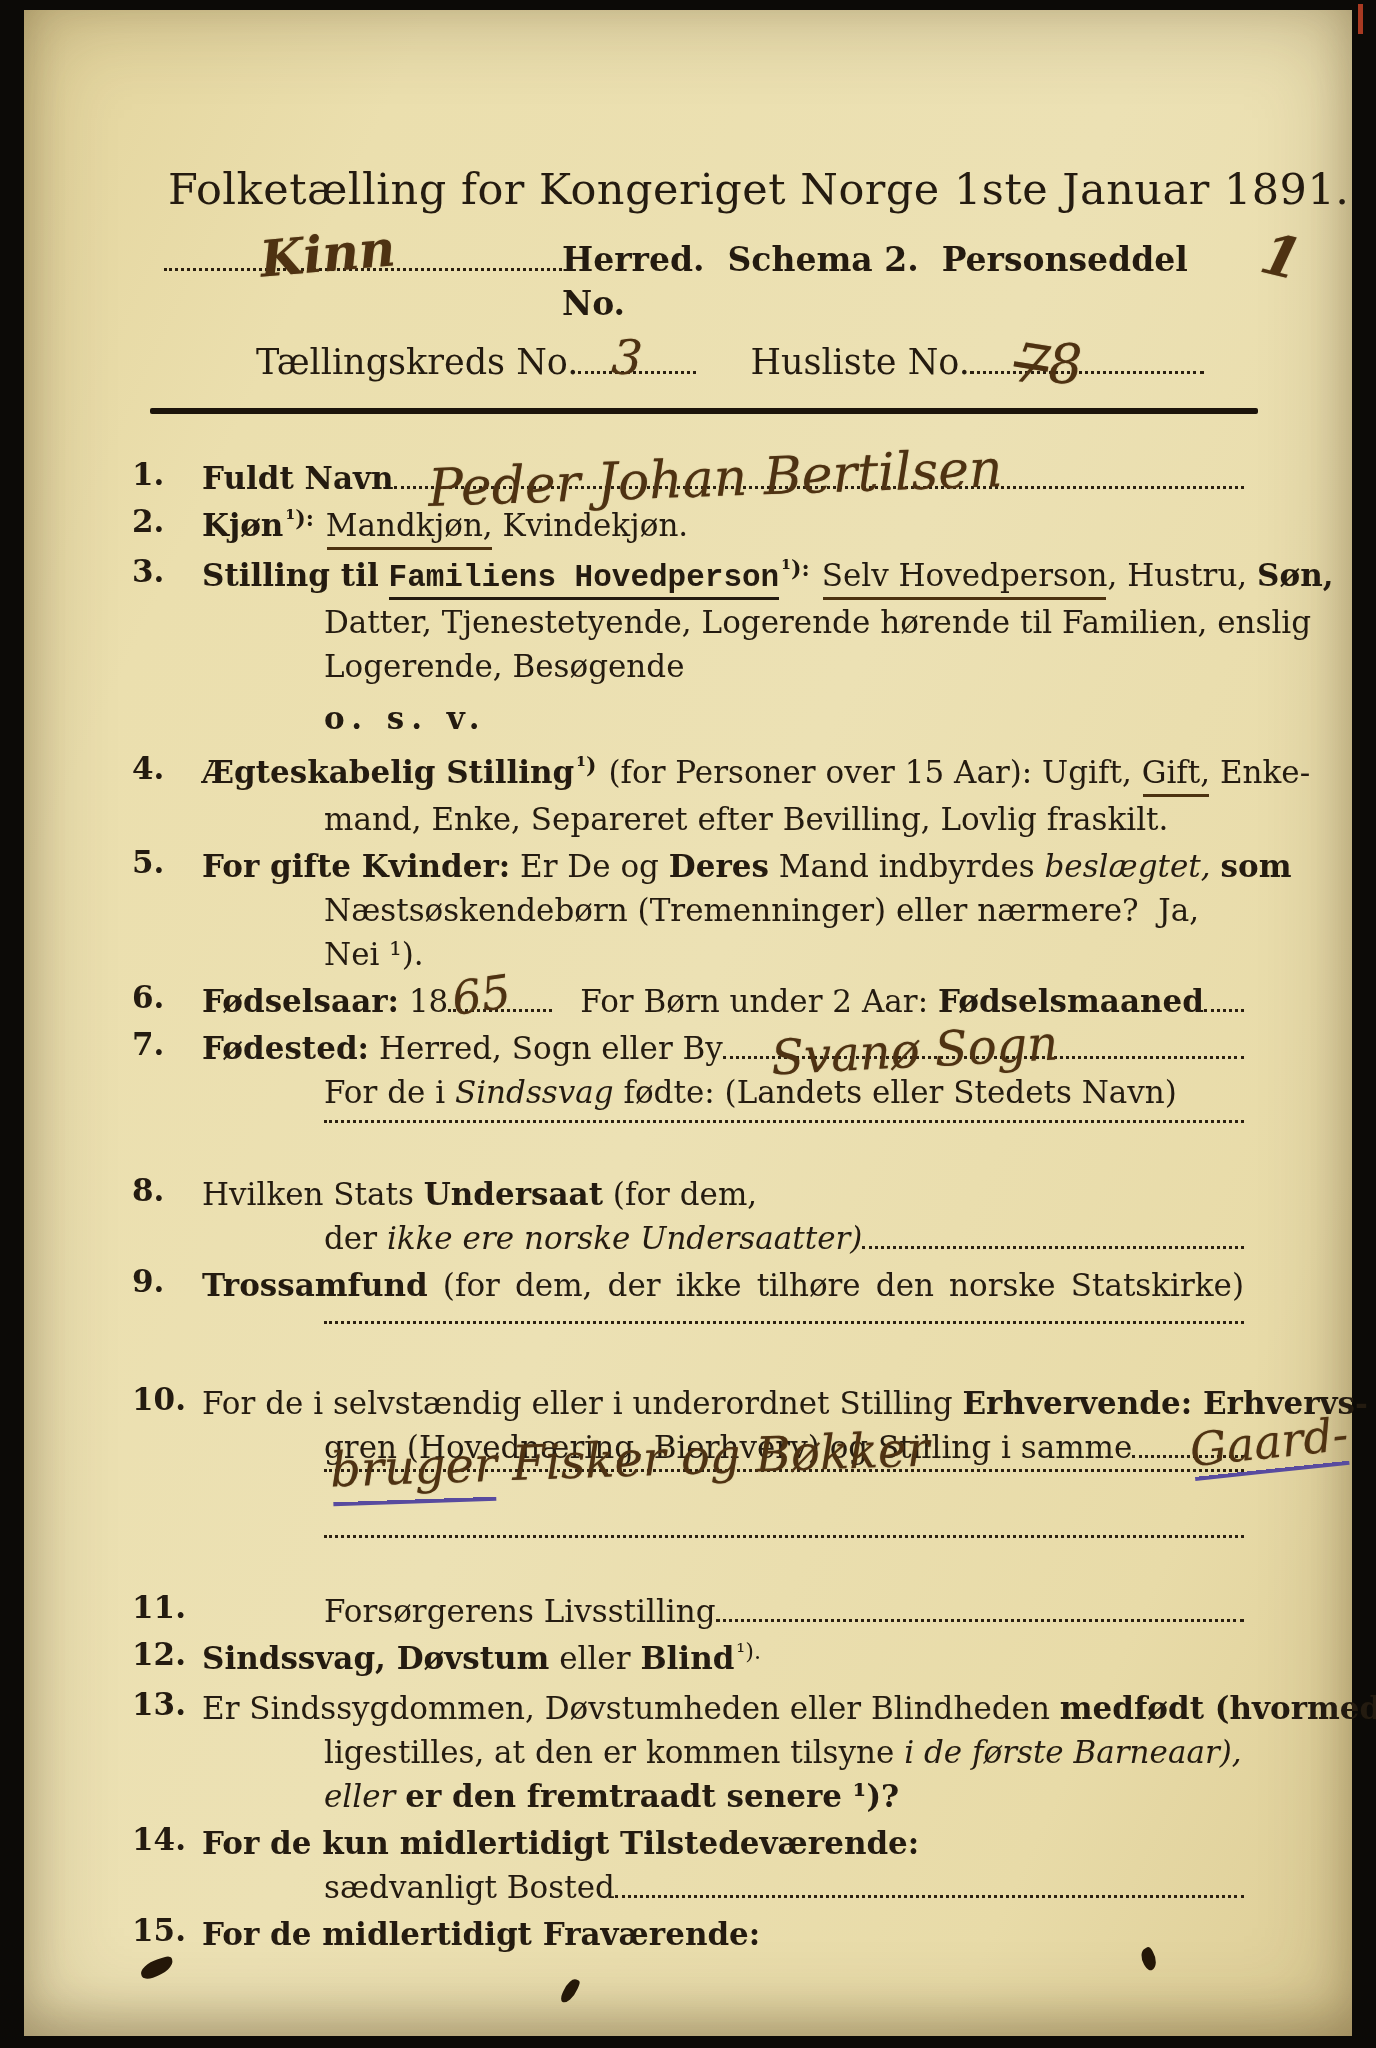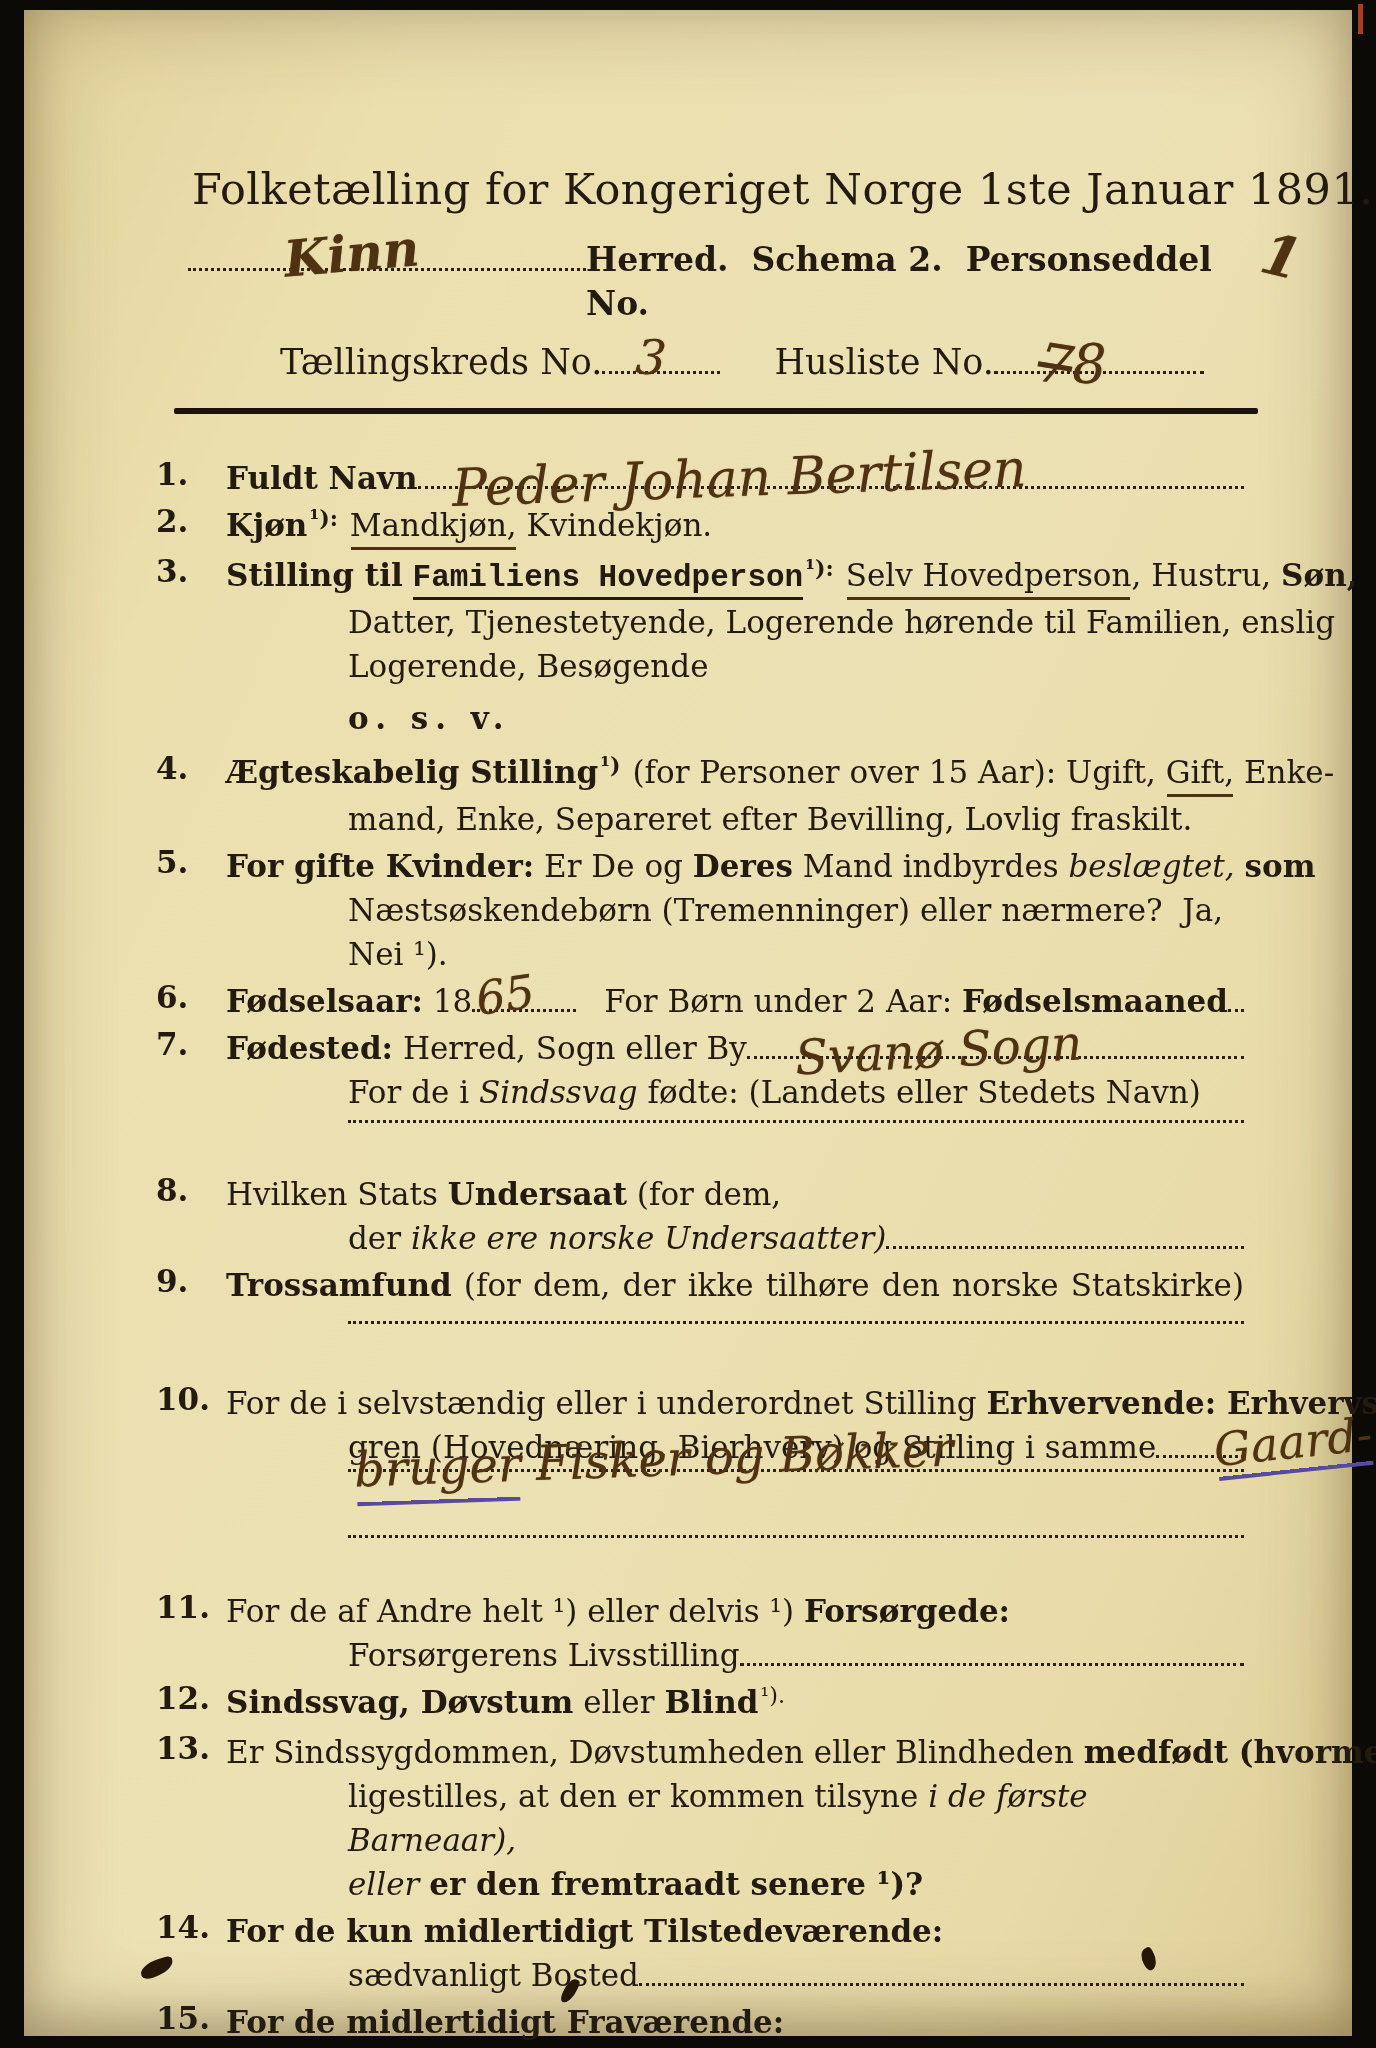--- a/index.html
+++ b/index.html
@@ -7,21 +7,21 @@
     width:1376px;height:2048px;position:relative;overflow:hidden;
     background:#0c0a07;
     font-family:"DejaVu Serif","Liberation Serif",serif;
   }
   .paper{
     position:absolute;left:24px;top:10px;width:1328px;height:2026px;
     background:linear-gradient(115deg,#e3d49c 0%,#ebdfae 18%,#ecE1b4 50%,#e8dba8 82%,#ddcd96 100%);
     color:#241b10;
     box-shadow:inset 0 0 90px rgba(70,45,12,.30), inset 0 -18px 40px rgba(60,40,10,.22);
   }
-  .content{padding:0 108px 0 140px;margin-left:24px;}
+  .content{padding:0 108px 0 140px;}
   
   .title{
     margin:146px 0 0 4px;font-size:43px;line-height:66px;white-space:nowrap;
     letter-spacing:.5px;
   }
   .hline{display:flex;align-items:baseline;font-size:33px;line-height:44px;}
   .hline2{margin-top:16px;font-weight:bold;}
   .hline3{margin-top:14px;margin-left:92px;margin-right:40px;font-size:35px;}
   .thickrule{height:6px;background:#1c140b;margin:24px -14px 0 -14px;border-radius:2px;}
   
@@ -194,23 +194,20 @@
             <span class="hw over" style="left:6px;bottom:-12px;font-size:48px;transform:rotate(-2deg);"><span class="ul-purple">bruger</span><span> Fisker og Bøkker</span></span>
           </span>
         </div>
         <div class="line ind" style="margin-top:4px;">
             <span class="fill"></span>
           </div>
       </div>
 
       <div class="item" style="margin-top:10px;">
         <span class="num">11.</span>
-        <div class="line">
-            <span class="txt"><span>For de af Andre helt ¹) eller delvis ¹)</span> <span class="b">Forsørgede:</span></span>
-          </div>
         <div class="line ind">
           <span class="txt">Forsørgerens Livsstilling</span>
           <span class="fill"></span>
         </div>
       </div>
 
       <div class="item">
         <span class="num">12.</span>
         <div class="line">
             <span class="txt"><span class="b">Sindssvag, Døvstum</span> <span>eller</span> <span class="b">Blind</span><span class="sup">¹).</span></span>

